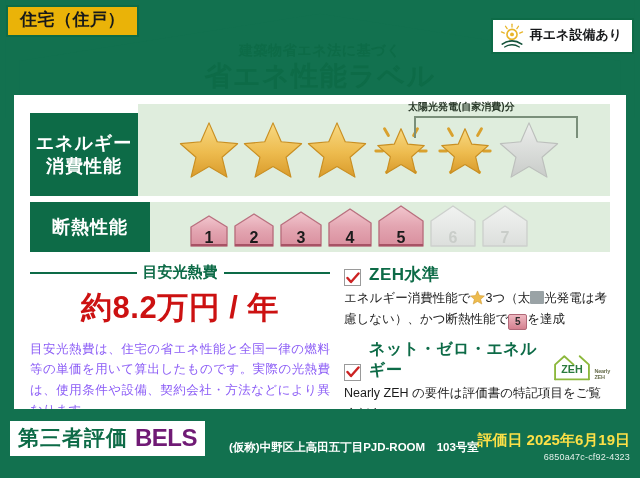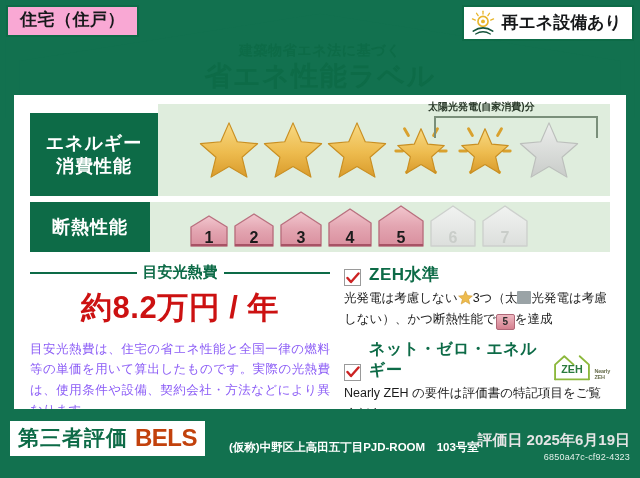--- a/index.html
+++ b/index.html
@@ -25,32 +25,33 @@
     clip-path:polygon(50% 0%, 100% 45%, 100% 100%, 0% 100%, 0% 45%);
   }
   .green-header{
     position:absolute;left:0;top:0;width:640px;height:118px;
     background:#12714f;
     clip-path:polygon(0 0, 640 0, 640 118, 626 118, 626 60, 320 14, 14 60, 14 118, 0 118);
   }
 
   .badge-dwelling{
     position:absolute;left:6px;top:5px;
-    background:#f9a8d4;border:2px solid #0d6b47;
+    background:#eab308;border:2px solid #0d6b47;
     padding:4px 12px 5px 12px;
     font-size:17px;font-weight:bold;color:#16181a;letter-spacing:0.5px;
     line-height:1.1;
   }
   .badge-renew{
-    position:absolute;right:6px;top:5px;
+    position:absolute;right:6px;top:18px;
     background:#ffffff;border:2px solid #0d6b47;
     padding:3px 10px 3px 6px;
     display:flex;align-items:center;gap:5px;
-    font-size:17px;font-weight:bold;color:#16181a;
+    font-size:13px;font-weight:bold;color:#16181a;
     line-height:1.1;
+    font-family:Liberation Mono, monospace;
   }
   .sun-ico{width:26px;height:26px;display:block;}
 
   .title-sub{
     position:absolute;left:0;top:42px;width:640px;text-align:center;
     font-size:14px;font-weight:bold;color:#0d6b47;letter-spacing:0.6px;
   }
   .title-main{
     position:absolute;left:0;top:58px;width:640px;text-align:center;
     font-size:27px;font-weight:bold;color:#0d6b47;letter-spacing:1.5px;
@@ -69,21 +70,21 @@
     display:flex;flex-direction:column;align-items:center;justify-content:center;
     text-align:center;line-height:1.25;letter-spacing:1px;
   }
   .row-body{
     background:#dfeddd;position:relative;flex:1;
     display:flex;align-items:center;
   }
 
   
   #row-energy{top:9px;width:580px;height:92px;}
-  #row-energy .row-label{width:128px;font-size:18px;margin-top:9px;}
+  #row-energy .row-label{width:108px;font-size:18px;margin-top:9px;}
   .stars{display:flex;align-items:center;gap:2px;padding-left:40px;}
   .star{width:62px;height:62px;display:block;}
 
   .solar-bracket{
     position:absolute;left:276px;top:12px;width:164px;height:22px;
     border:2px solid #7a8f7a;border-bottom:none;box-sizing:border-box;
   }
   .solar-cap{
     position:absolute;left:270px;top:-4px;width:180px;
     font-size:10px;font-weight:bold;color:#2b3a2b;white-space:nowrap;
@@ -150,29 +151,29 @@
   .bottom{
     position:absolute;left:0;bottom:0;width:640px;height:69px;
     background:#12714f;
   }
   .bels-box{
     position:absolute;left:10px;top:12px;
     background:#ffffff;padding:3px 8px 4px 8px;
     display:flex;align-items:center;gap:7px;
   }
   .bels-jp{font-size:21px;font-weight:bold;color:#0d6b47;letter-spacing:1px;}
-  .bels-en{font-size:24px;font-weight:bold;color:#c2410c;letter-spacing:-0.5px;}
+  .bels-en{font-size:24px;font-weight:bold;color:#701a75;letter-spacing:-0.5px;}
   .addr{
     position:absolute;left:214px;top:31px;
     font-size:11.5px;font-weight:bold;color:#ffffff;white-space:nowrap;margin-left:15px;
   }
   .eval{
     position:absolute;right:10px;top:22px;text-align:right;
   }
-  .eval-date{font-size:15px;font-weight:bold;color:#e5e5e5;white-space:nowrap;}
+  .eval-date{font-size:15px;font-weight:bold;color:#fde047;white-space:nowrap;}
   .eval-id{font-size:9px;color:#e3efe9;margin-top:2px;letter-spacing:0.2px;}
 </style>
 </head>
 <body>
 
 <div class="label">
 
   <div class="roof-white"></div>
   <div class="roof-peak"></div>
 
@@ -364,21 +365,21 @@
 
       <div class="zeh-head">
         <span class="chk">
           <svg width="14" height="12" viewBox="0 0 14 12">
             <path d="M1.5 6 L5 10 L12.5 1.5" fill="none" stroke="#cc2222" stroke-width="2.4" stroke-linecap="round" stroke-linejoin="round"></path>
           </svg>
         </span>
         <span class="zeh-title">ZEH水準</span>
       </div>
       <div class="zeh-body">
-        <span>光発電は考慮しない</span><svg class="inline-star" viewBox="0 0 64 64">
+        <span>エネルギー消費性能で</span><svg class="inline-star" viewBox="0 0 64 64">
             <path d="M32 4 L40.5 23.5 L61.5 25.5 L45.5 39.5 L50.5 60 L32 49 L13.5 60 L18.5 39.5 L2.5 25.5 L23.5 23.5 Z" fill="#edbb4e" stroke="#c98f22" stroke-width="2"></path>
           </svg><span>3つ（太</span><span class="redact"></span><span>光発電は考慮しない）、かつ断熱性能で</span><span class="inline-5">5</span><span>を達成</span>
       </div>
 
       <div class="zeh-head" style="margin-top:9px;">
         <span class="chk">
           <svg width="14" height="12" viewBox="0 0 14 12">
             <path d="M1.5 6 L5 10 L12.5 1.5" fill="none" stroke="#cc2222" stroke-width="2.4" stroke-linecap="round" stroke-linejoin="round"></path>
           </svg>
         </span>

